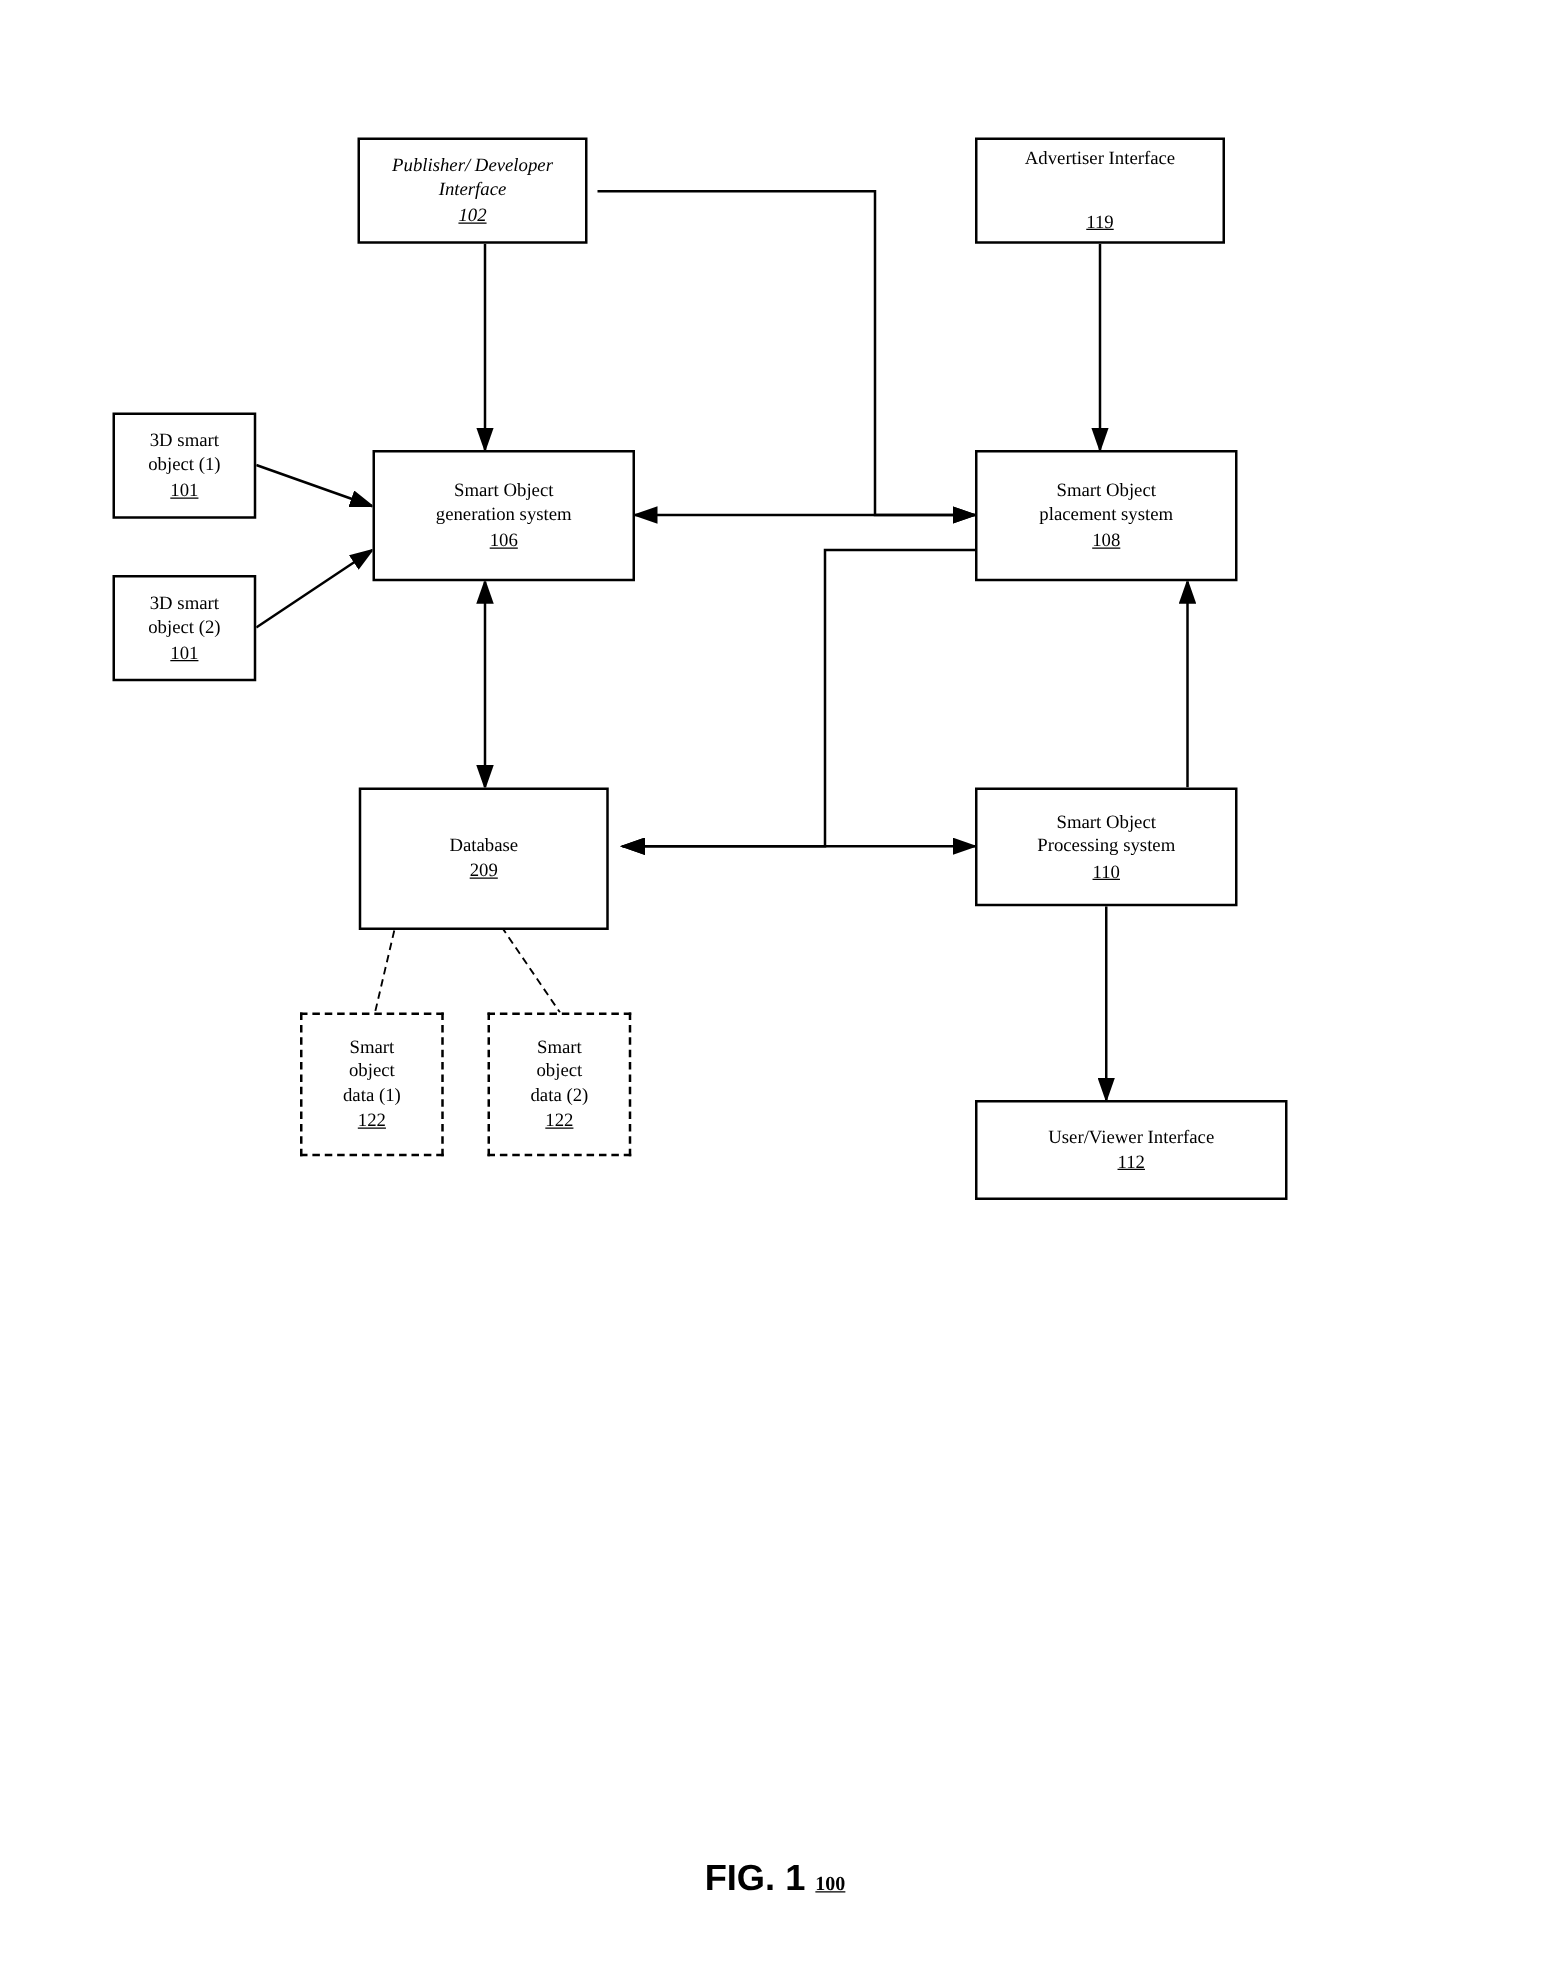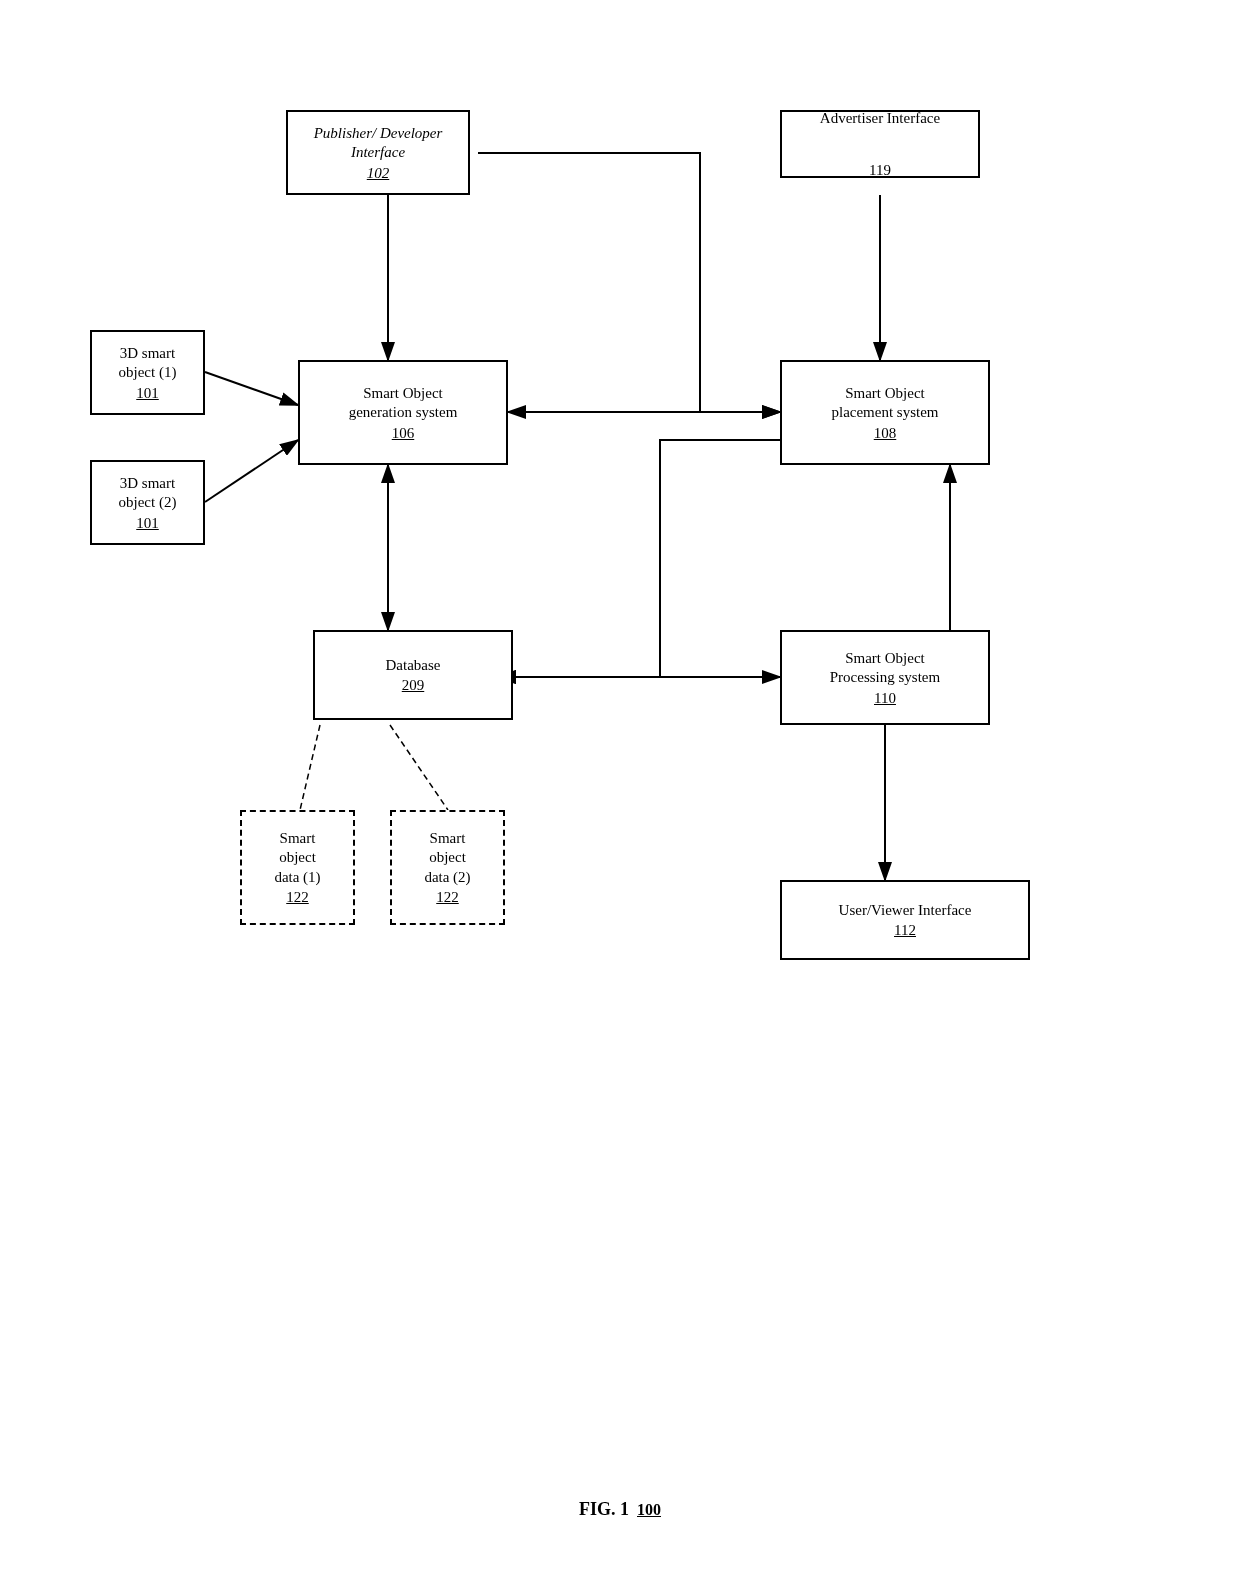--- a/index.html
+++ b/index.html
@@ -124,21 +124,21 @@
     <line x1="805" y1="675" x2="805" y2="830" stroke="#000" stroke-width="2" marker-end="url(#arrowhead)"></line>
 
   </svg>
 
   <div class="box" style="left:206px; top:60px; width:184px; height:85px;font-style:italic;">
     <span class="box-label" style="white-space:pre-line;">Publisher/ Developer
 Interface</span>
     <span class="box-number">102</span>
   </div>
 
-  <div class="box" style="left:700px; top:60px; width:200px; height:68px;gap:31px;">
+  <div class="box" style="left:700px; top:60px; width:200px; height:85px;gap:31px;">
     <span class="box-label">Advertiser Interface</span>
     <span class="box-number">119</span>
   </div>
 
   <div class="box" style="left:10px; top:280px; width:115px; height:85px;">
     <span class="box-label">3D smart<br>object (1)</span>
     <span class="box-number">101</span>
   </div>
 
   <div class="box" style="left:10px; top:410px; width:115px; height:85px;">
@@ -149,21 +149,21 @@
   <div class="box" style="left:218px; top:310px; width:210px; height:105px;">
     <span class="box-label">Smart Object<br>generation system</span>
     <span class="box-number">106</span>
   </div>
 
   <div class="box" style="left:700px; top:310px; width:210px; height:105px;">
     <span class="box-label">Smart Object<br>placement system</span>
     <span class="box-number">108</span>
   </div>
 
-  <div class="box" style="left:233px; top:580px; width:200px; height:90px;text-align:right;">
+  <div class="box" style="left:207px; top:580px; width:200px; height:114px;text-align:right;">
     <span class="box-label">Database</span>
     <span class="box-number">209</span>
   </div>
 
   <div class="box" style="left:700px; top:580px; width:210px; height:95px;">
     <span class="box-label">Smart Object<br>Processing system</span>
     <span class="box-number">110</span>
   </div>
 
   <div class="box dashed" style="left:160px; top:760px; width:115px; height:115px;">
@@ -177,15 +177,15 @@
   </div>
 
   <div class="box" style="left:700px; top:830px; width:250px; height:80px;">
     <span class="box-label">User/Viewer Interface</span>
     <span class="box-number">112</span>
   </div>
 
 </div>
 
 <div class="fig-label" style="position:absolute; bottom:55px; left:50%; transform:translateX(-50%); display:flex; align-items:baseline; gap:8px;">
-  <span class="fig-num" style="font-size:18px; font-weight:bold; font-family:Liberation Serif, serif;">FIG. 1</span>
+  <span class="fig-num" style="font-size:29px; font-weight:bold; font-family:Liberation Sans, sans-serif;">FIG. 1</span>
   <span class="fig-ref" style="font-size:16px; text-decoration:underline; font-family:'Times New Roman',Times,serif;">100</span>
 </div>
 
 </body></html>

